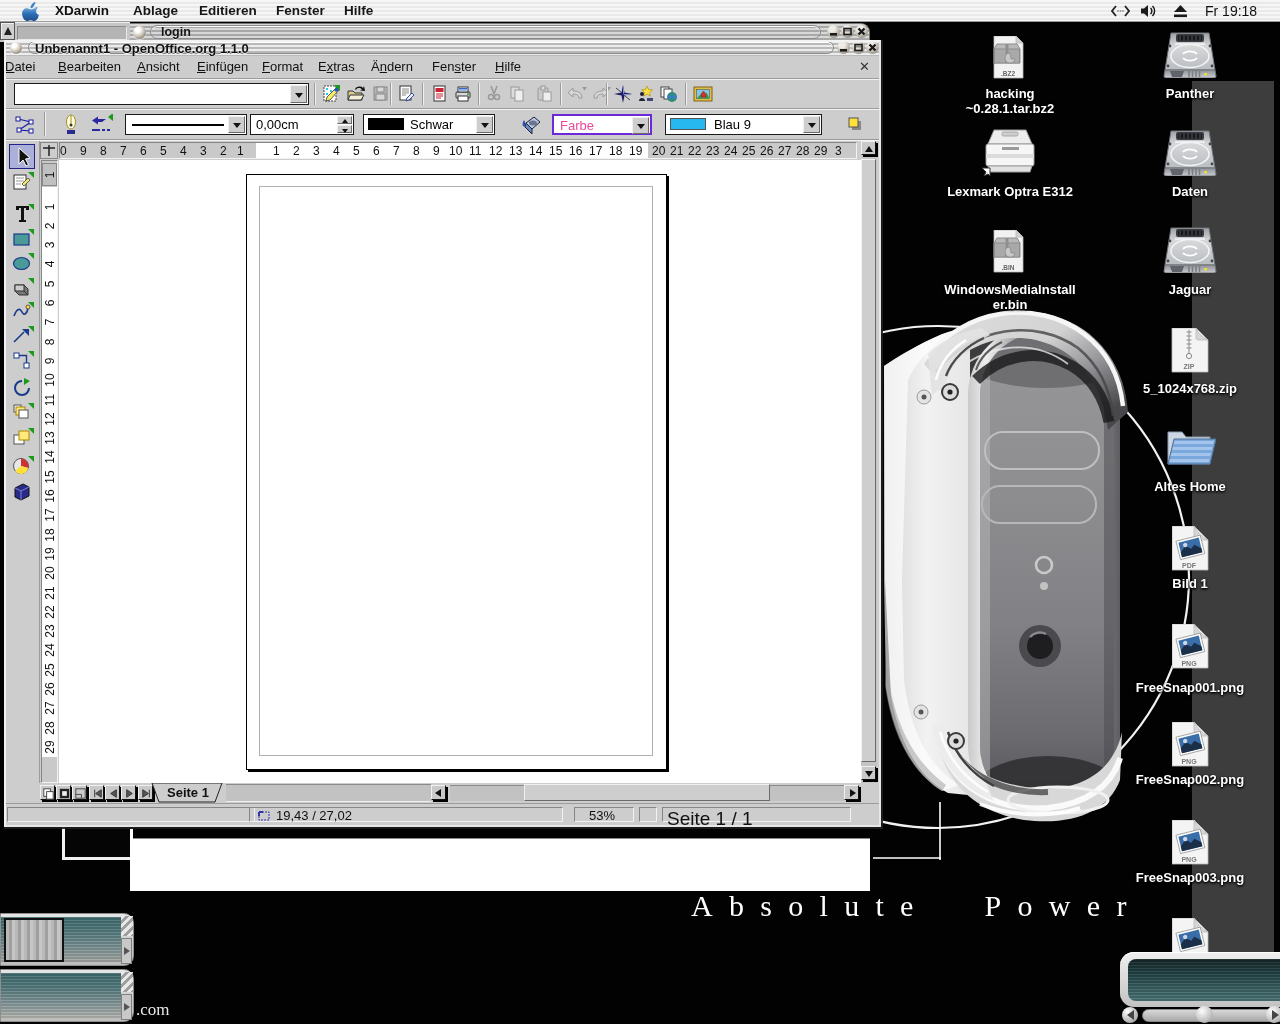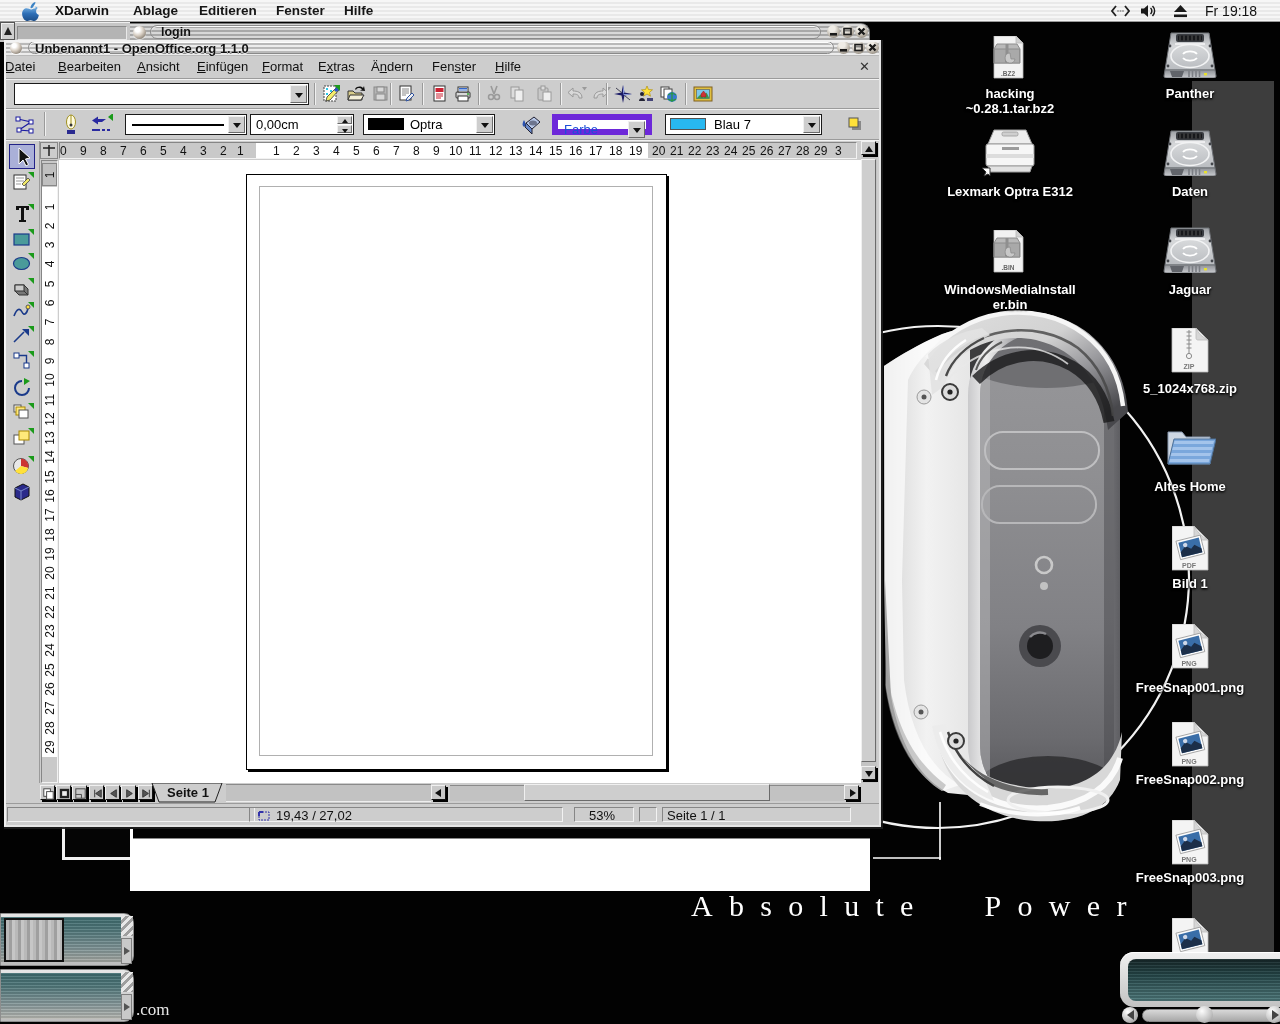--- a/index.html
+++ b/index.html
@@ -503,40 +503,40 @@
         <span style="position:absolute;left:5px;top:2px;">0,00cm</span>
         <div class="btn abs" style="right:1px;top:1px;width:15px;height:8px;">
           <div class="abs" style="left:3.5px;top:2px;width:0;height:0;border-bottom:4px solid #111;border-left:3.5px solid transparent;border-right:3.5px solid transparent;"></div>
         </div>
         <div class="btn abs" style="right:1px;bottom:1px;width:15px;height:8px;">
           <div class="abs" style="left:3.5px;top:2.5px;width:0;height:0;border-top:4px solid #111;border-left:3.5px solid transparent;border-right:3.5px solid transparent;"></div>
         </div>
       </div>
       <div class="abs" style="left:359px;top:74px;width:132px;height:21px;background:#fff;border:1px solid #1a1a1a;font-size:13px;color:#000;">
         <div class="abs" style="left:4px;top:3px;width:36px;height:12px;background:#000;"></div>
-        <span style="position:absolute;left:46px;top:2px;">Optra</span>
+        <span style="position:absolute;left:46px;top:2px;">Schwar</span>
         <div class="btn abs" style="right:1px;top:1px;width:17px;height:17px;">
           <div class="abs" style="left:4px;top:6px;width:0;height:0;border-top:5px solid #111;border-left:4px solid transparent;border-right:4px solid transparent;"></div>
         </div>
       </div>
       <svg class="abs" style="left:516px;top:74px" width="24" height="22" viewBox="0 0 24 22">
         <path d="M 6,9 L 14,3 L 20,8 L 12,15 Z" fill="#b8c8e8" stroke="#223"></path>
         <path d="M 6,9 L 12,15 L 12,20 L 5,13 Z" fill="#6888c8" stroke="#223"></path>
         <path d="M 4,6 q -3,5 0,7 q 3,-2 0,-7" fill="#2a52b0"></path>
         <ellipse cx="13" cy="9" rx="4" ry="2.5" fill="#223" opacity="0.5"></ellipse>
       </svg>
-      <div class="abs" style="left:548px;top:74px;width:100px;height:21px;background:#fff;border:6px solid #6d28d9;font-size:13px;color:#1d4ed8;">
+      <div class="abs" style="left:548px;top:74px;width:100px;height:21px;background:#fff;border:2px solid #6d28d9;font-size:13px;color:#ec4899;">
         <span style="position:absolute;left:6px;top:2px;">Farbe</span>
         <div class="btn abs" style="right:1px;top:1px;width:17px;height:17px;">
           <div class="abs" style="left:4px;top:6px;width:0;height:0;border-top:5px solid #111;border-left:4px solid transparent;border-right:4px solid transparent;"></div>
         </div>
       </div>
       <div class="abs" style="left:661px;top:74px;width:157px;height:21px;background:#fff;border:1px solid #1a1a1a;font-size:13px;color:#000;">
         <div class="abs" style="left:4px;top:3px;width:36px;height:12px;background:#28b8f0;border:1px solid #555;"></div>
-        <span style="position:absolute;left:48px;top:2px;">Blau 7</span>
+        <span style="position:absolute;left:48px;top:2px;">Blau 9</span>
         <div class="btn abs" style="right:1px;top:1px;width:17px;height:17px;">
           <div class="abs" style="left:4px;top:6px;width:0;height:0;border-top:5px solid #111;border-left:4px solid transparent;border-right:4px solid transparent;"></div>
         </div>
       </div>
       <svg class="abs" style="left:843px;top:76px" width="18" height="18" viewBox="0 0 18 18">
         <rect x="5" y="5" width="9" height="9" fill="#888"></rect>
         <rect x="2" y="2" width="9" height="9" fill="#ffe13a" stroke="#555"></rect>
       </svg>
     </div>
 <div class="abs" style="left:0;top:99px;width:877px;height:1px;background:#9b9b9b;"></div>
@@ -789,21 +789,21 @@
         <svg width="13" height="11" style="position:absolute;left:8px;top:2px;">
           <rect x="1" y="2" width="10" height="8" fill="none" stroke="#33a" stroke-dasharray="2,1"></rect>
           <path d="M 1,2 h 4 M 1,2 v 4" stroke="#33a" stroke-width="2"></path>
         </svg>
         <span style="position:absolute;left:26px;top:0px;">19,43 / 27,02</span>
       </div>
       <div class="abs in" style="left:570px;top:767px;width:60px;height:15px;font-size:13px;color:#111;">
         <span style="position:absolute;left:14px;top:0px;">53%</span>
       </div>
       <div class="abs in" style="left:635px;top:767px;width:18px;height:15px;font-size:13px;color:#111;"></div>
-      <div class="abs in" style="left:658px;top:767px;width:189px;height:15px;font-size:13px;color:#111;">
+      <div class="abs in" style="left:658px;top:767px;width:189px;height:15px;font-size:19px;color:#111;">
         <span style="position:absolute;left:4px;top:0px;">Seite 1 / 1</span>
       </div>
     </div>
 </div>
 <div id="menubar">
 <div class="abs" style="left:0;top:0;width:1280px;height:22px;background:repeating-linear-gradient(180deg,#f6f6f6 0 2px,#e9e9e9 2px 4px);border-bottom:1px solid #9a9a9a;"></div>
 <svg class="abs" style="left:21px;top:2px;" width="20" height="19" viewBox="0 0 20 19">
  <path d="M 12.5,4.2 c 1.2,-1.4 2.1,-3 1.9,-4.2 c -1.3,0.2 -2.6,1 -3.5,2.2 c -0.9,1.1 -1.6,2.8 -1.3,4.1 c 1.2,0 2.6,-0.8 2.9,-2.1 Z" fill="#3b82c4"></path>
  <path d="M 14.5,6.2 c -2,0 -3,1.2 -4.3,1.2 c -1.4,0 -2.7,-1.2 -4.5,-1.2 c -2.3,0 -4.6,2 -4.6,5.6 c 0,3.7 2.6,7.2 4.7,7.2 c 1.3,0 2,-0.8 3.8,-0.8 c 1.8,0 2.3,0.8 3.8,0.8 c 2,0 4.2,-3.2 4.4,-6 c -1.8,-0.8 -2.7,-2.2 -2.7,-3.8 c 0,-1.4 0.8,-2.5 1.7,-3.2 c -0.7,-0.9 -1.6,-1.3 -2.3,-1.8 Z" fill="url(#aqua)"></path>
  <defs>

